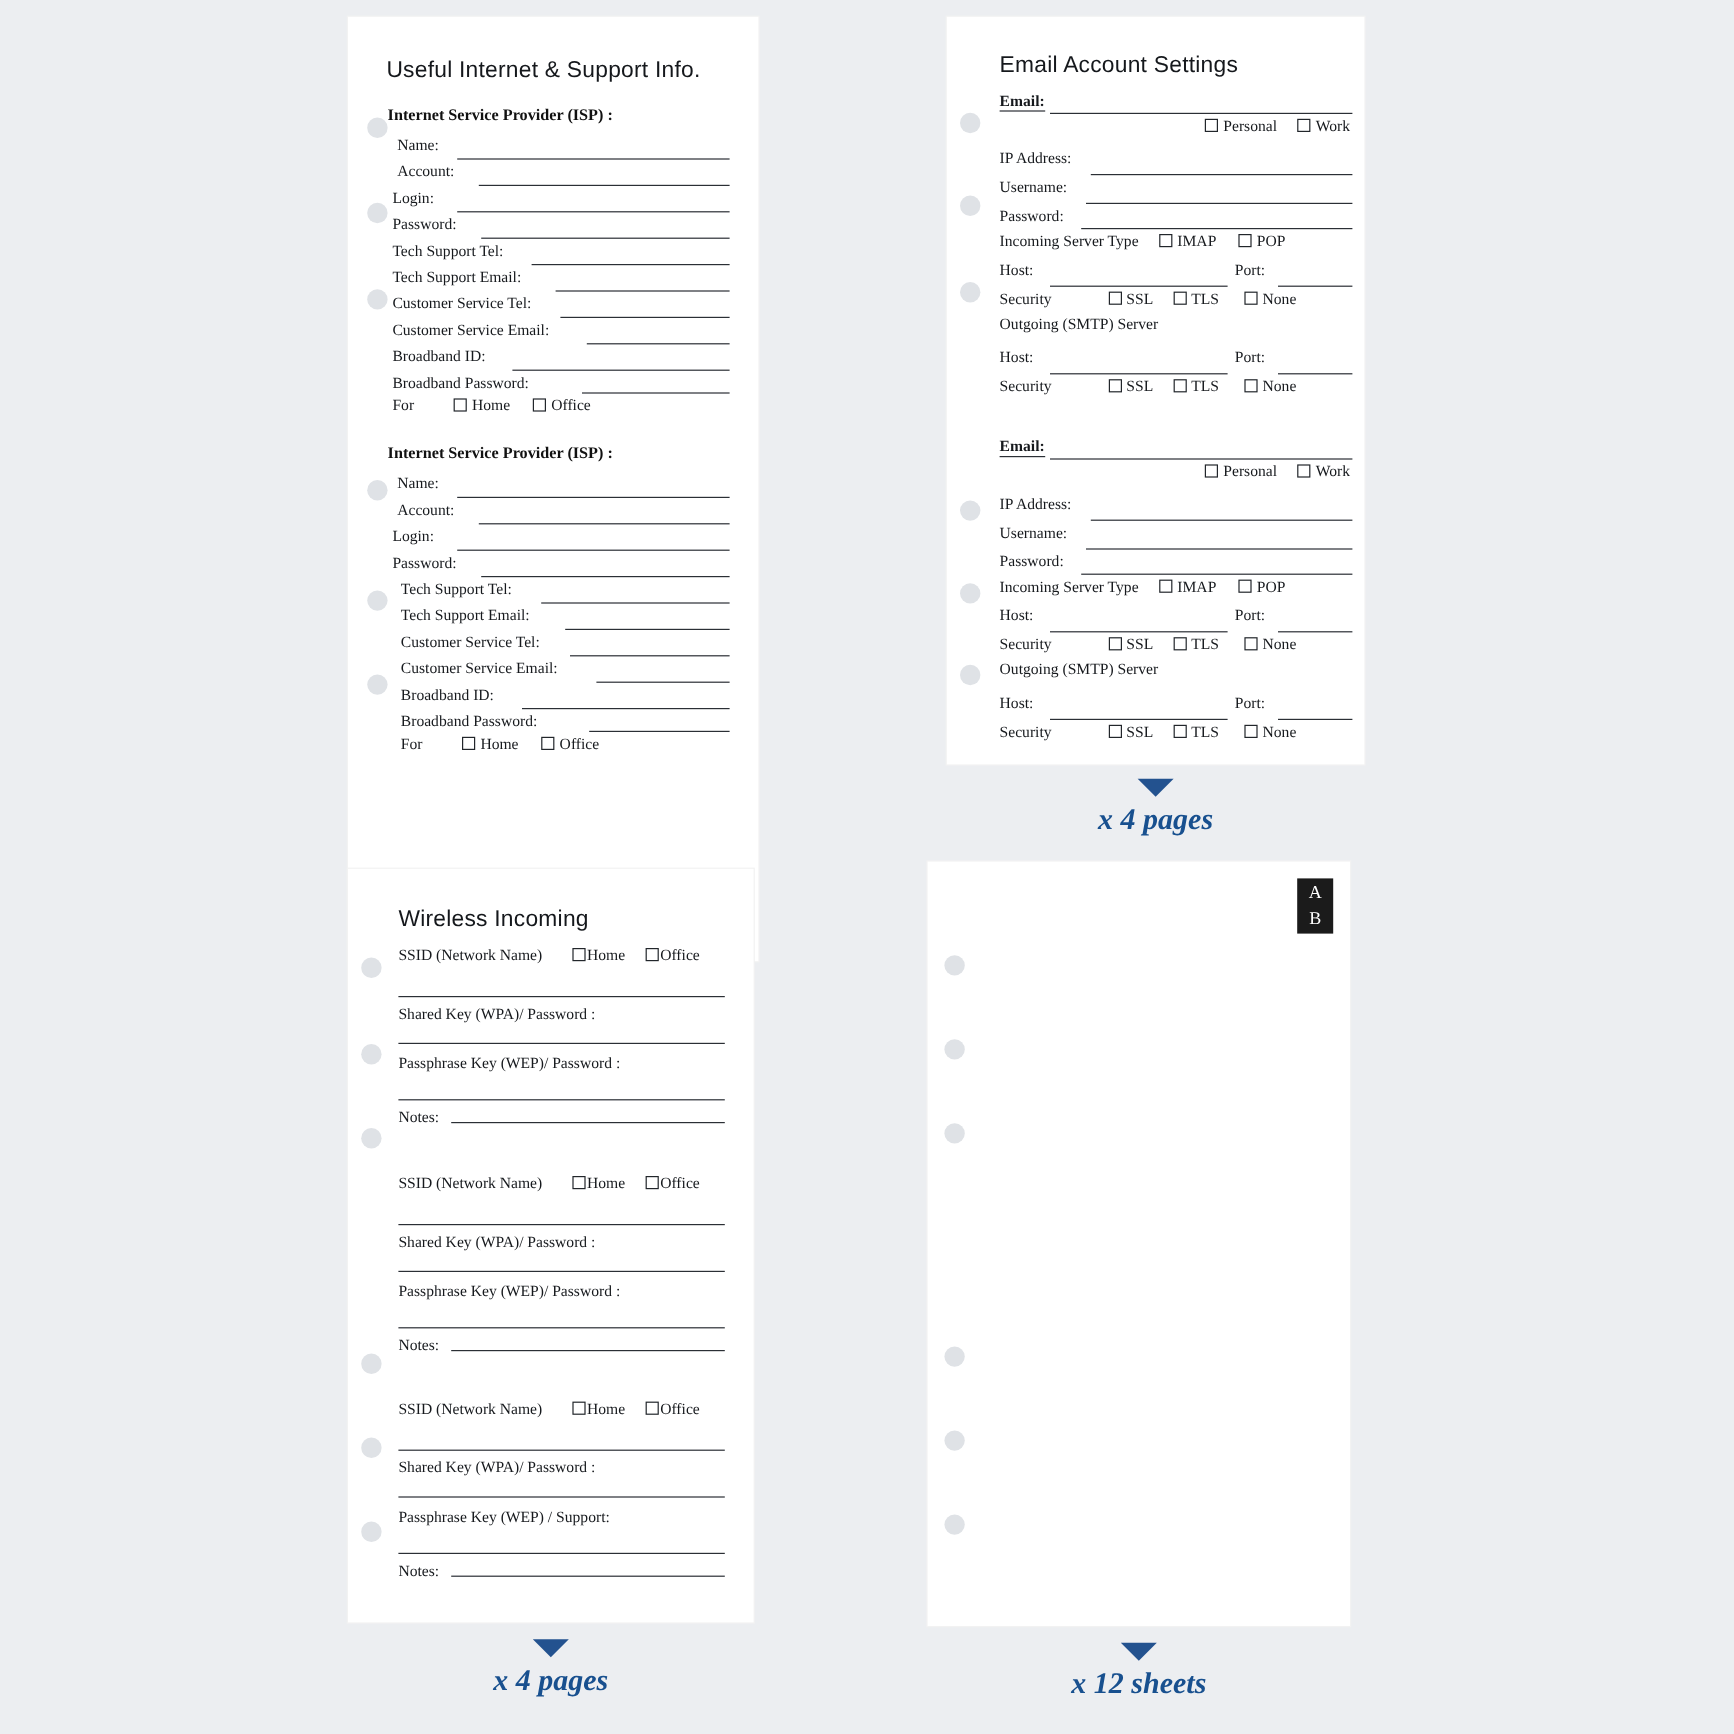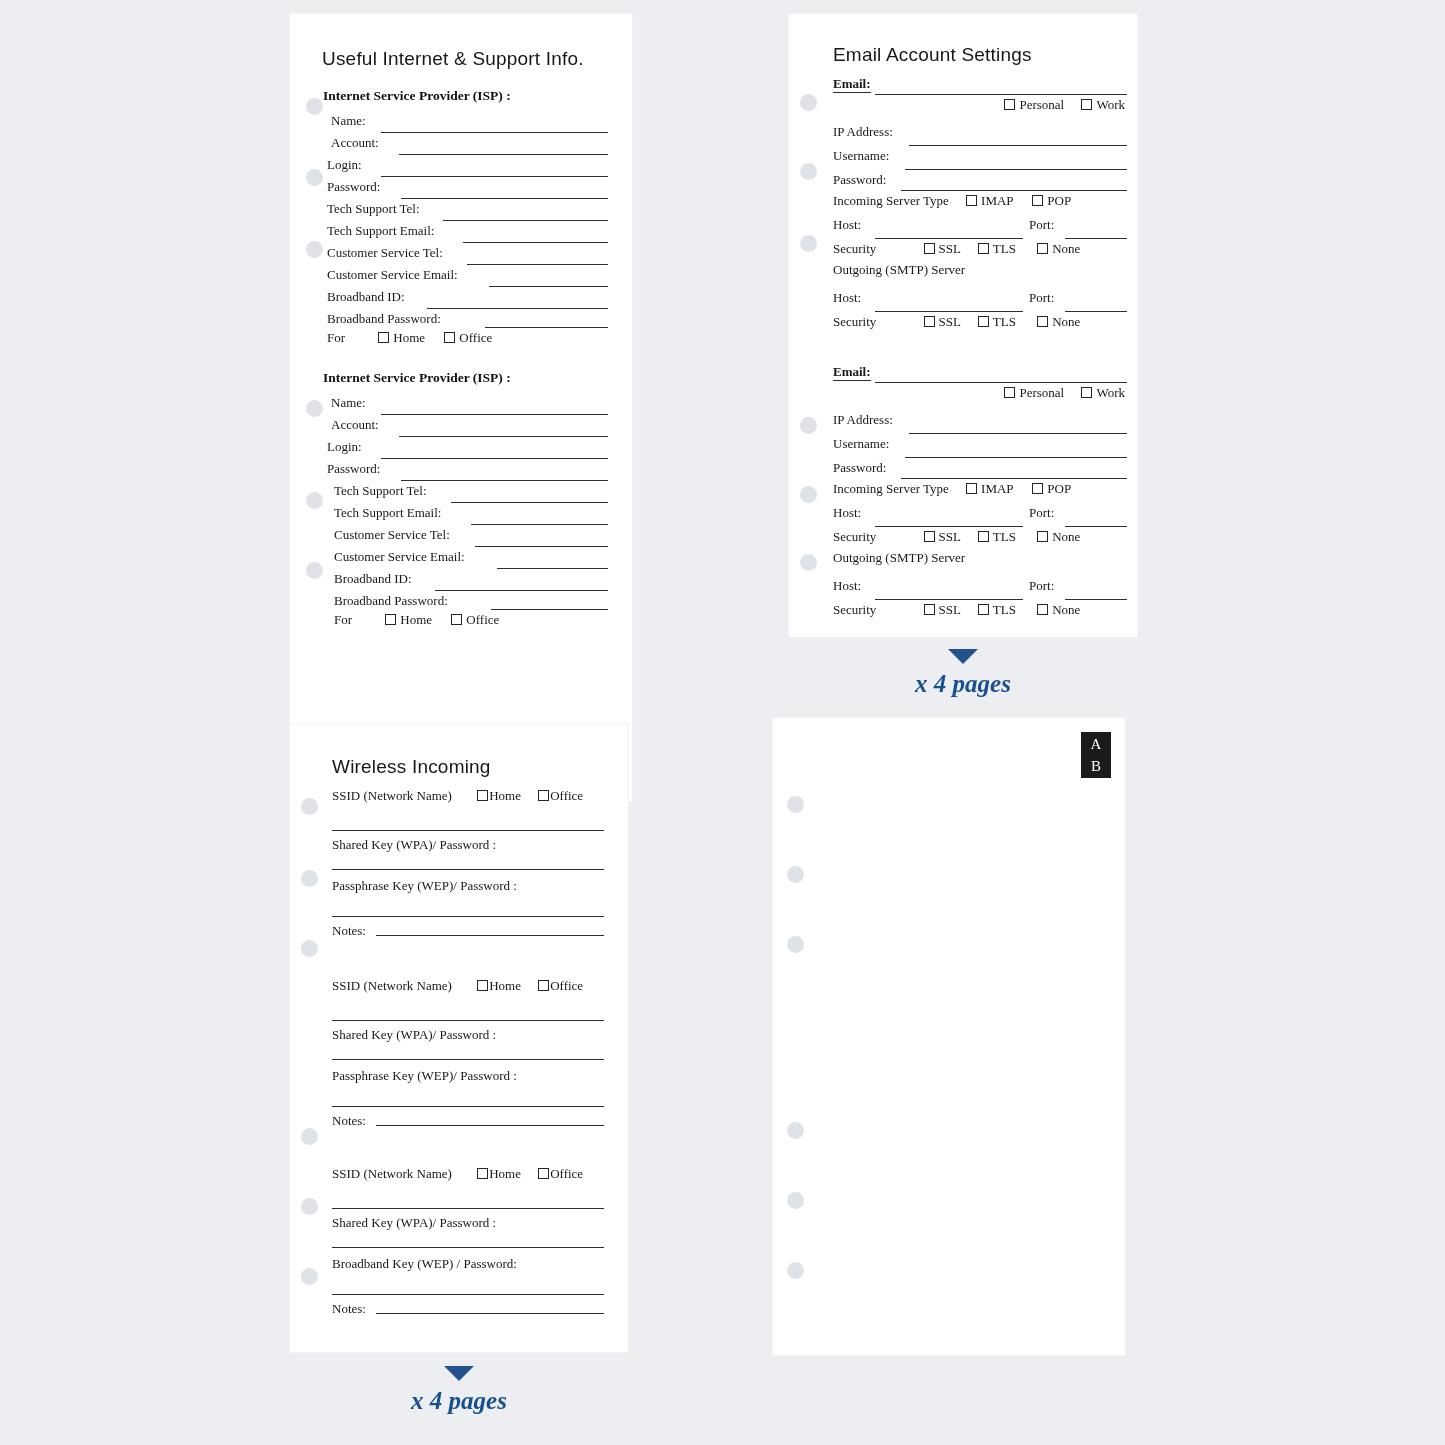--- a/index.html
+++ b/index.html
@@ -314,21 +314,21 @@
 
         <div style="position:absolute; left:0; right:0; top:442px;">
           <div class="row" style="height:26px;">
             <span class="lbl">SSID (Network Name)</span>
             <span style="margin-left:22px;"><span class="cbox" style="margin-right:1px;"></span><span>Home</span></span>
             <span style="margin-left:14px;"><span class="cbox" style="margin-right:1px;"></span><span>Office</span></span>
           </div>
           <div class="free-line" style="margin-top:16px;"></div>
           <div class="row" style="height:24px; padding-top:6px;"><span class="lbl">Shared Key (WPA)/ Password :</span></div>
           <div class="free-line" style="margin-top:14px;"></div>
-          <div class="row" style="height:24px; padding-top:8px;"><span class="lbl">Broadband Key (WEP) / Password:</span></div>
+          <div class="row" style="height:24px; padding-top:8px;"><span class="lbl">Passphrase Key (WEP) / Support:</span></div>
           <div class="free-line" style="margin-top:22px;"></div>
           <div class="row" style="height:22px; padding-top:6px;">
             <span class="lbl">Notes:</span>
             <span class="line-fill" style="left:44px; right:0; bottom:3px;"></span>
           </div>
         </div>
       </div>
     </div>
     <div style="margin-top:14px;">
       <div class="tri"></div>
@@ -342,15 +342,19 @@
       <div class="hole" style="left:14px; top:148px;"></div>
       <div class="hole" style="left:14px; top:218px;"></div>
       <div class="hole" style="left:14px; top:404px;"></div>
       <div class="hole" style="left:14px; top:474px;"></div>
       <div class="hole" style="left:14px; top:544px;"></div>
       <div class="ab-tab">
         <div>A</div>
         <div>B</div>
       </div>
     </div>
+    <div style="margin-top:14px;">
+      <div class="tri"></div>
+      <div class="cap">x 12 sheets</div>
+    </div>
   </div>
 
 </div>
 
 </body></html>

